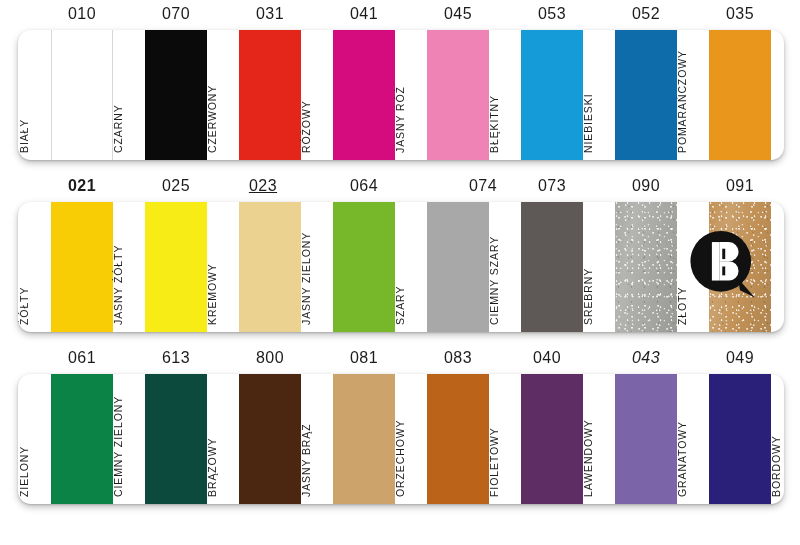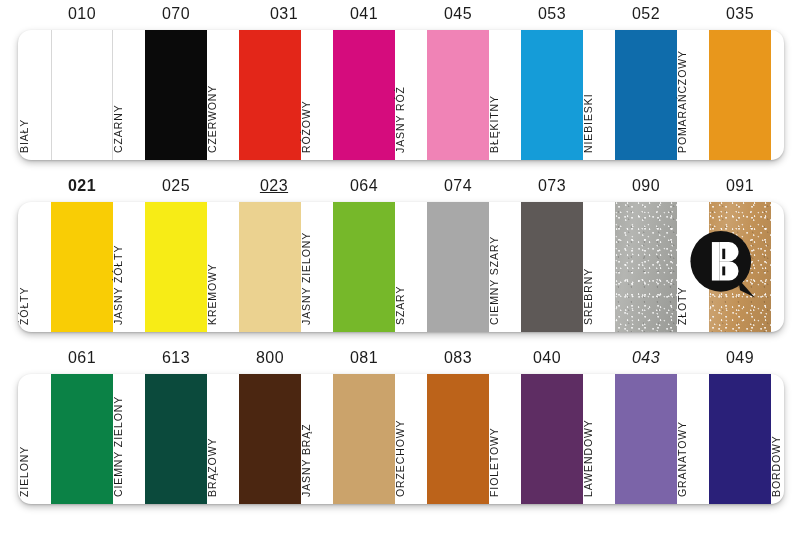--- a/index.html
+++ b/index.html
@@ -121,21 +121,21 @@
 </style>
 </head>
 <body>
 
 <div class="sheet">
 
 <div class="row-block" data-row="0">
       <div class="codes">
         <div class="code" style="left: 33px;">010</div>
         <div class="code" style="left: 127px;">070</div>
-        <div class="code" style="left: 235px;">031</div>
+        <div class="code" style="left: 221px;">031</div>
         <div class="code" style="left: 315px;">041</div>
         <div class="code" style="left: 409px;">045</div>
         <div class="code" style="left: 503px;">053</div>
         <div class="code" style="left: 597px;">052</div>
         <div class="code" style="left: 691px; text-align: center;">035</div>
       </div>
       <div class="card">
         <div class="swatch outlined" style="left: 33px; background: rgb(255, 255, 255);"></div>
         <div class="vlabel" style="left: 12px;">BIAŁY</div>
         <div class="swatch" style="left: 127px; background: rgb(10, 10, 10);"></div>
@@ -151,23 +151,23 @@
         <div class="swatch" style="left: 597px; background: rgb(15, 108, 171);"></div>
         <div class="vlabel" style="left: 576px;">NIEBIESKI</div>
         <div class="swatch" style="left: 691px; background: rgb(232, 151, 28);"></div>
         <div class="vlabel" style="left: 670px;">POMARAŃCZOWY</div>
       </div>
     </div>
     <div class="row-block" data-row="1">
       <div class="codes">
         <div class="code" style="left: 33px; font-weight: bold;">021</div>
         <div class="code" style="left: 127px;">025</div>
-        <div class="code" style="left: 225px; text-decoration: underline;">023</div>
+        <div class="code" style="left: 214px; text-decoration: underline;">023</div>
         <div class="code" style="left: 315px;">064</div>
-        <div class="code" style="left: 409px;">074</div>
+        <div class="code" style="left: 434px;">074</div>
         <div class="code" style="left: 503px;">073</div>
         <div class="code" style="left: 597px;">090</div>
         <div class="code" style="left: 691px;">091</div>
       </div>
       <div class="card">
         <div class="swatch" style="left: 33px; background: rgb(249, 205, 5);"></div>
         <div class="vlabel" style="left: 12px;">ŻÓŁTY</div>
         <div class="swatch" style="left: 127px; background: rgb(247, 236, 22);"></div>
         <div class="vlabel" style="left: 106px;">JASNY ŻÓŁTY</div>
         <div class="swatch" style="left: 221px; background: rgb(235, 210, 144);"></div>

